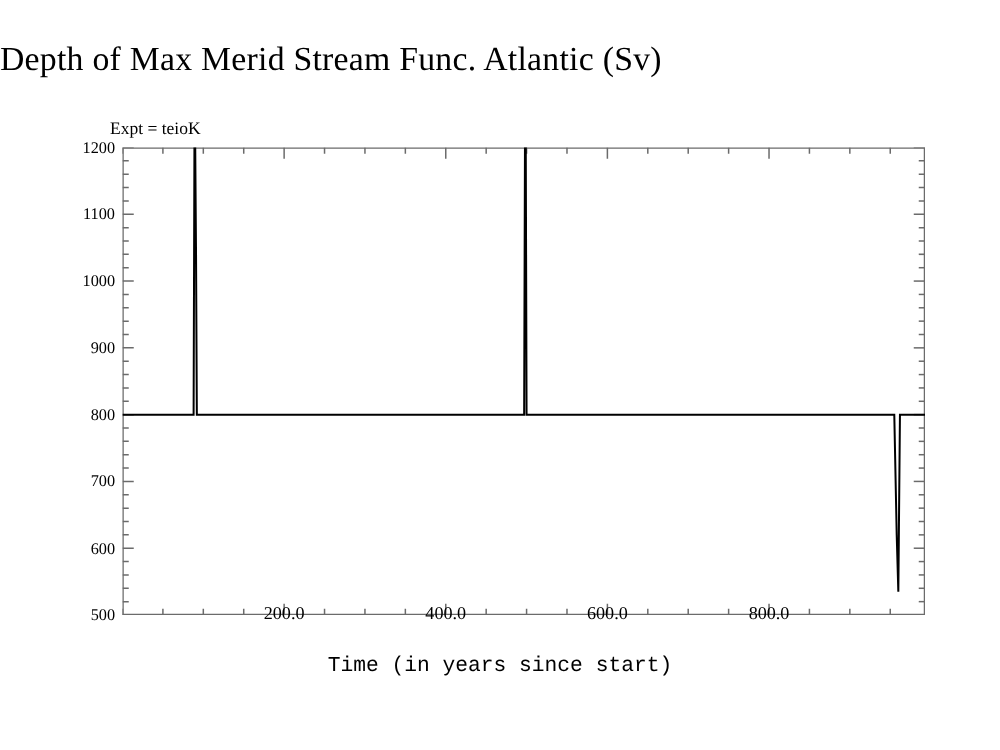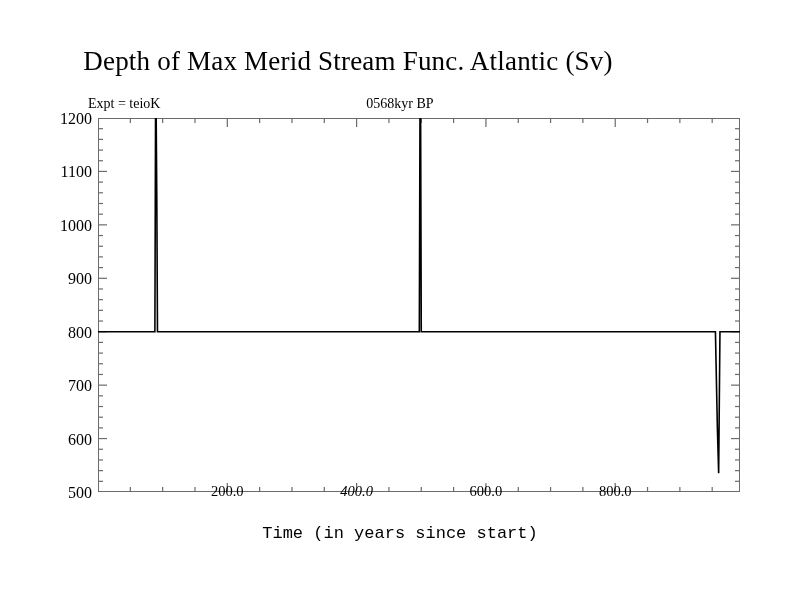--- a/index.html
+++ b/index.html
@@ -21,23 +21,22 @@
     left: 0;
     top: 0;
     width: 800px;
     height: 600px;
   }
 
   
   #chart-title {
     position: absolute;
     left: 0;
-    top: 46px;
+    top: 32px;
     width: 696px;
-    text-align: center;
     font-size: 27px;
     font-family: "Liberation Serif", serif;
     letter-spacing: 0.2px;
     white-space: nowrap;
   }
 
   .subtitle {
     position: absolute;
     top: 96px;
     font-size: 14px;
@@ -67,21 +66,21 @@
     width: 642px;
     height: 374px;
   }
 
   
   .ytick-label {
     position: absolute;
     right: 0;
     width: 58px;
     text-align: right;
-    font-size: 16px;
+    font-size: 13px;
     font-family: "Liberation Serif", serif;
     line-height: 1;
   }
   #ytick-labels {
     position: absolute;
     left: 30px;
     top: 0;
     width: 62px;
     height: 600px;
   }
@@ -110,21 +109,20 @@
 </style>
 </head>
 <body>
 
 <div id="figure">
 
   <div id="chart-title">Depth of Max Merid Stream Func. Atlantic (Sv)</div>
 
   <div class="subtitle" id="subtitle-left">Expt = teioK</div>
 
-  <div class="subtitle" id="subtitle-center">0568kyr BP</div>
 
 
   <div id="plot-area"></div>
 
   <svg id="plot-svg" viewBox="0 0 642 374" preserveAspectRatio="none">
     <g id="ticks-group">
         <line x1="0" y1="374" x2="9" y2="374" stroke="#6b6b6b" stroke-width="1.2"></line>
         <line x1="642" y1="374" x2="633" y2="374" stroke="#6b6b6b" stroke-width="1.2"></line>
         <line x1="0" y1="320.57142857142856" x2="9" y2="320.57142857142856" stroke="#6b6b6b" stroke-width="1.2"></line>
         <line x1="642" y1="320.57142857142856" x2="633" y2="320.57142857142856" stroke="#6b6b6b" stroke-width="1.2"></line>
@@ -245,20 +243,20 @@
       <div class="ytick-label" style="top: 431.571px;">600</div>
       <div class="ytick-label" style="top: 378.143px;">700</div>
       <div class="ytick-label" style="top: 324.714px;">800</div>
       <div class="ytick-label" style="top: 271.286px;">900</div>
       <div class="ytick-label" style="top: 217.857px;">1000</div>
       <div class="ytick-label" style="top: 164.429px;">1100</div>
       <div class="ytick-label" style="top: 111px;">1200</div>
     </div>
   <div id="xtick-labels-wrap">
       <div class="xtick-label" style="left: 227.305px;">200.0</div>
-      <div class="xtick-label" style="left: 356.61px; font-style: italic;">400.0</div>
+      <div class="xtick-label" style="left: 356.61px;">400.0</div>
       <div class="xtick-label" style="left: 485.915px;">600.0</div>
       <div class="xtick-label" style="left: 615.221px;">800.0</div>
     </div>
 
   <div id="xaxis-title">Time (in years since start)</div>
 
 </div>
 
 </body></html>

